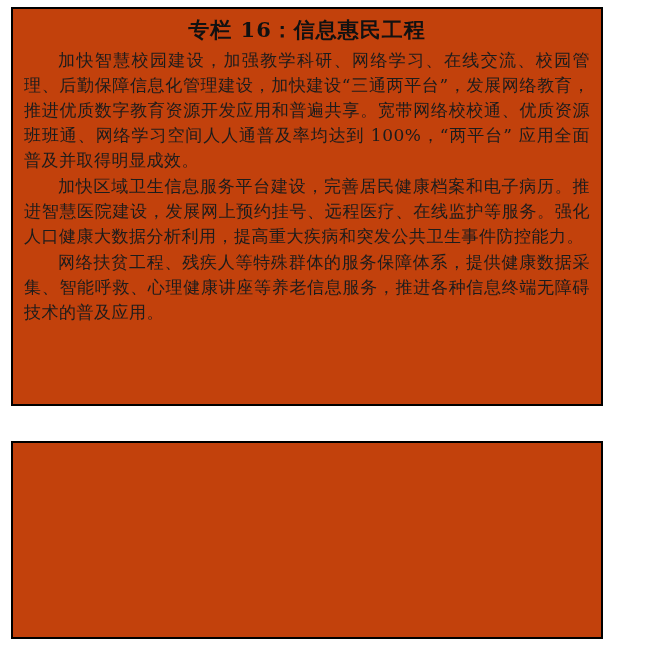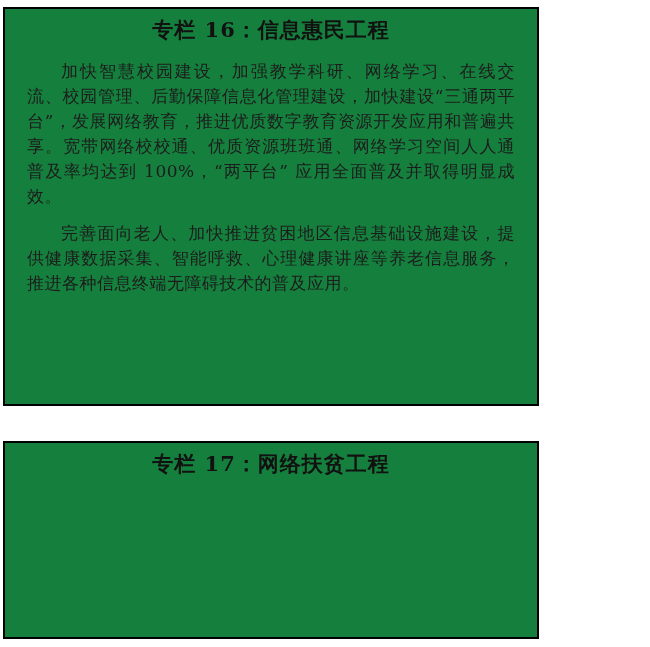--- a/index.html
+++ b/index.html
@@ -15,64 +15,64 @@
     overflow: hidden;
   }
   .page {
     position: relative;
     width: 650px;
     height: 647px;
     background: #ffffff;
   }
   .box {
     position: absolute;
-    left: 3px;
-    width: 536px;
+    left: 11px;
+    width: 592px;
     box-sizing: border-box;
     border: 2px solid #000000;
-    background: #15803d;
+    background: #c2410c;
     padding: 4px 10px 6px 10px;
   }
   .box--16 {
     top: 7px;
     height: 399px;
   }
   .box--17 {
     top: 441px;
     height: 198px;
   }
   .box-title {
     margin: 0;
     font-size: 21px;
     font-weight: bold;
     line-height: 34px;
     text-align: center;
     letter-spacing: 1px;
     color: #111111;
   }
   .box-body p {
-    margin: 12px;
+    margin: 1px;
     font-size: 17px;
     line-height: 25px;
     text-align: justify;
     text-indent: 2em;
     letter-spacing: 0.5px;
     color: #1c1c1c;
   }
 </style>
 </head>
 <body>
 
 <div class="page">
 
   <section class="box box--16">
     <h2 class="box-title">专栏 16：信息惠民工程</h2>
     <div class="box-body">
       <p>加快智慧校园建设，加强教学科研、网络学习、在线交流、校园管理、后勤保障信息化管理建设，加快建设“三通两平台”，发展网络教育，推进优质数字教育资源开发应用和普遍共享。宽带网络校校通、优质资源班班通、网络学习空间人人通普及率均达到 100%，“两平台” 应用全面普及并取得明显成效。</p>
-      <p>完善面向老人、加快推进贫困地区信息基础设施建设，提供健康数据采集、智能呼救、心理健康讲座等养老信息服务，推进各种信息终端无障碍技术的普及应用。</p>
+      <p>加快区域卫生信息服务平台建设，完善居民健康档案和电子病历。推进智慧医院建设，发展网上预约挂号、远程医疗、在线监护等服务。强化人口健康大数据分析利用，提高重大疾病和突发公共卫生事件防控能力。</p>
+      <p>网络扶贫工程、残疾人等特殊群体的服务保障体系，提供健康数据采集、智能呼救、心理健康讲座等养老信息服务，推进各种信息终端无障碍技术的普及应用。</p>
     </div>
   </section>
 
   <section class="box box--17">
-    <h2 class="box-title">专栏 17：网络扶贫工程</h2>
   </section>
 
 </div>
 
 </body></html>

